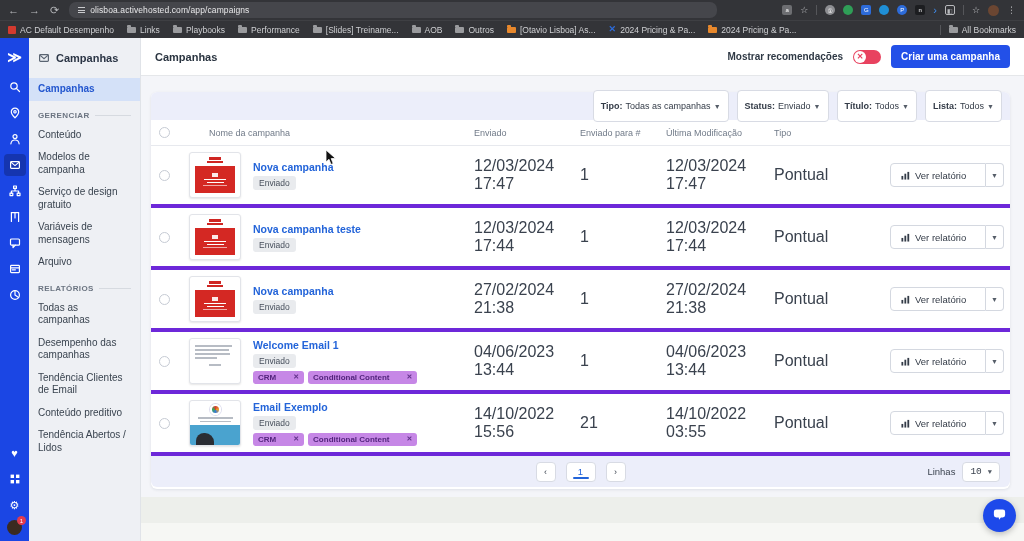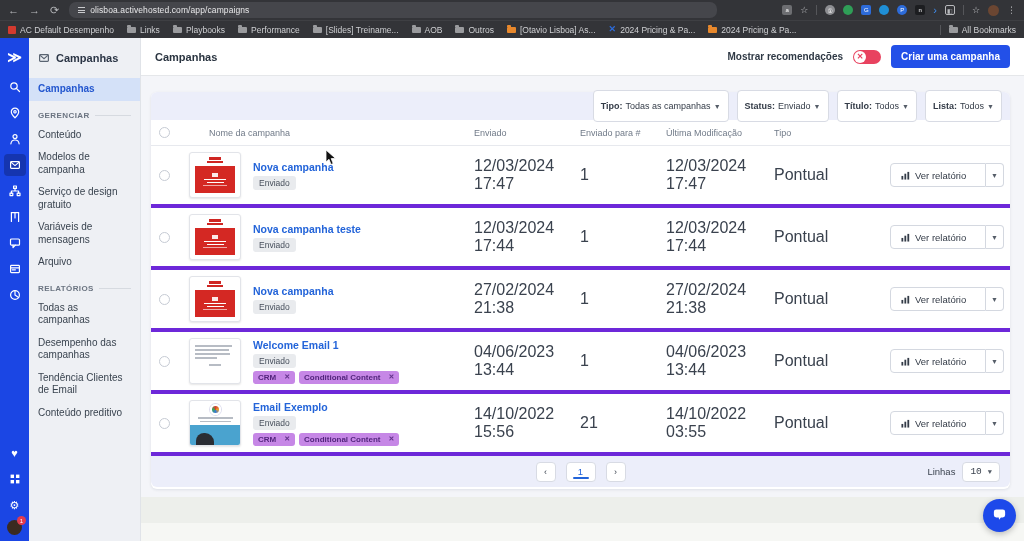--- a/index.html
+++ b/index.html
@@ -93,21 +93,21 @@
   .thumb-photo { align-items:center; padding-top:3px; gap:2px; }
   .tp-logo { width:11px; height:11px; border-radius:50%; background:conic-gradient(#d8402f,#e89a2c,#3a7bd4,#3aa45c,#d8402f); border:2px solid #fff; box-shadow:0 0 0 1px #dde; }
   .tp-line { width:70%; height:1.5px; background:#b7bcc4; }
   .tp-photo { width:100%; flex:1; margin-top:1px; background:#4aa3cf; position:relative; }
   .tp-photo::after { content:""; position:absolute; left:6px; bottom:0; width:18px; height:12px; border-radius:8px 9px 0 0; background:#2a2d33; }
 
   .name-cell { display:flex; flex-direction:column; align-items:flex-start; gap:3px; }
   .name-link { font-size:10.5px; font-weight:bold; color:#2364d9; cursor:pointer; }
   .badge { background:#e9ebee; color:#474f5c; font-size:8.5px; padding:2px 6px; border-radius:3px; }
   .chips { display:flex; gap:4px; }
-  .chip { background:#c687e6; color:#53257d; font-size:8px; font-weight:bold; padding:2px 5px; border-radius:3px; display:flex; align-items:center; gap:8px; }
+  .chip { background:#c687e6; color:#53257d; font-size:8px; font-weight:bold; padding:2px 5px; border-radius:3px; display:flex; align-items:center; gap:17px; }
   .chip .x { font-size:7px; opacity:.85; }
   .cell { font-size:16px; color:#3a424e; }
   .action-cell { display:flex; justify-content:flex-end; }
   .report-btn { display:flex; align-items:center; gap:5px; background:#fff; border:1px solid #d4d8e0; border-radius:4px 0 0 4px; height:24px; padding:0 10px; font-size:9.5px; color:#333b47; font-family:inherit; min-width:96px; }
   .report-btn svg { width:9px; height:9px; }
   .caret-btn { width:18px; height:24px; background:#fff; border:1px solid #d4d8e0; border-left:none; border-radius:0 4px 4px 0; font-size:7px; color:#555d68; display:flex; align-items:center; justify-content:center; font-family:inherit; }
 
   .pagination-strip { height:31px; background:#eceefa; border-radius:0 0 6px 6px; display:flex; align-items:center; justify-content:center; gap:10px; position:relative; }
   .pg-btn { width:20px; height:20px; background:#fff; border:1px solid #d8dbe4; border-radius:4px; font-size:9px; color:#3a424e; display:flex; align-items:center; justify-content:center; font-family:inherit; }
   .pg-current { position:relative; width:30px; height:20px; background:#fff; border:1px solid #d8dbe4; border-radius:4px; font-size:9.5px; color:#2364d9; display:flex; align-items:center; justify-content:center; }
@@ -298,20 +298,21 @@
       <div class="nav-item">Conteúdo</div>
       <div class="nav-item">Modelos de campanha</div>
       <div class="nav-item">Serviço de design gratuito</div>
       <div class="nav-item">Variáveis de mensagens</div>
       <div class="nav-item">Arquivo</div>
       <div class="nav-sec">RELATÓRIOS</div>
       <div class="nav-item">Todas as campanhas</div>
       <div class="nav-item">Desempenho das campanhas</div>
       <div class="nav-item">Tendência Clientes de Email</div>
       <div class="nav-item">Conteúdo preditivo</div>
+      <div class="nav-item">Tendência Abertos / Lidos</div>
     </div>
 
     <div class="main">
       <div class="main-header">
         <span class="page-title">Campanhas</span>
         <div class="header-right">
           <span class="toggle-label">Mostrar recomendações</span>
           <span class="toggle">
               <span class="toggle-knob">✕</span>
             </span>

